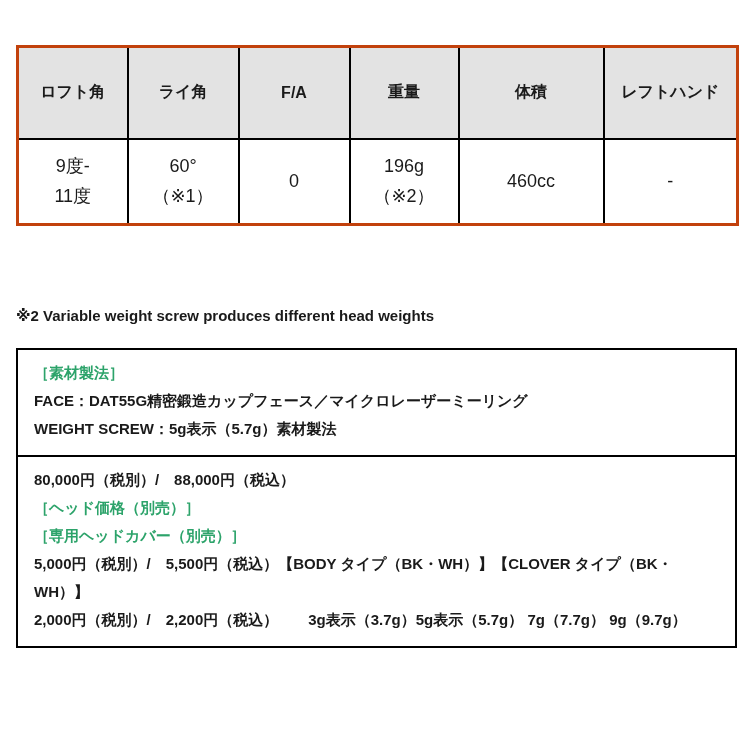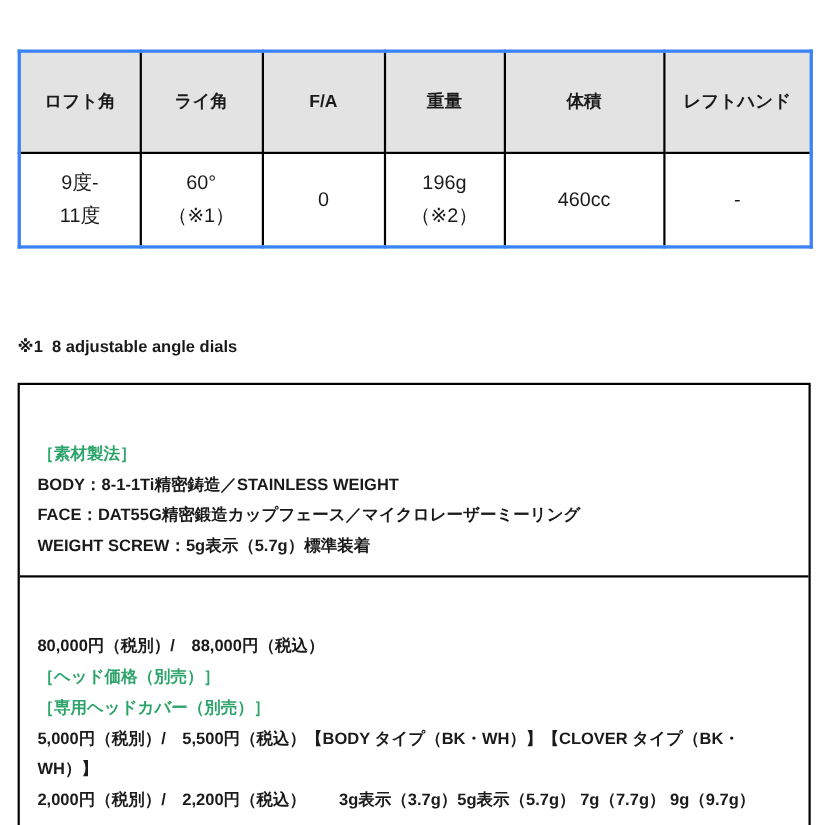--- a/index.html
+++ b/index.html
@@ -14,21 +14,21 @@
     overflow: hidden;
   }
 
   
   table.spec {
     position: absolute;
     left: 16px;
     top: 45px;
     width: 720px;
     border-collapse: collapse;
-    border: 3px solid #3b82f6;
+    border: 3px solid #c2410c;
     table-layout: fixed;
   }
   table.spec th, table.spec td {
     border: 2px solid #000000;
     text-align: center;
     vertical-align: middle;
     white-space: pre-line;
   }
   table.spec th {
     background: #e3e3e3;
@@ -63,21 +63,20 @@
     top: 348px;
     width: 721px;
     border: 2px solid #000000;
     background: #ffffff;
   }
   .info-section {
     padding: 9px 16px 12px 16px;
     font-size: 15px;
     font-weight: bold;
     line-height: 28px;
-    margin-top: 40px;
   }
   .info-section.materials { border-bottom: 2px solid #000000; }
   .green-label { color: #2ca36a; }
   .info-line { white-space: pre-wrap; }
 </style>
 </head>
 <body>
 
 <div class="page">
 
@@ -109,32 +108,30 @@
         <td>0</td>
         <td>196g
 （※2）</td>
         <td>460cc</td>
         <td>-</td>
       </tr>
     </tbody>
   </table>
 
   <div class="notes">
-    <div class="info-line">※1  8 adjustable angle dials</div>
     <div class="info-line">※2 Variable weight screw produces different head weights</div>
     <div class="info-line">3g表示（3.7g）5g表示（5.7g） 7g（7.7g） 9g（9.7g）</div>
   </div>
 
   <div class="info-box">
 
     <div class="info-section materials">
       <div class="info-line green-label">［素材製法］</div>
-      <div class="info-line">BODY：8-1-1Ti精密鋳造／STAINLESS WEIGHT</div>
       <div class="info-line">FACE：DAT55G精密鍛造カップフェース／マイクロレーザーミーリング</div>
-      <div class="info-line">WEIGHT SCREW：5g表示（5.7g）標準装着</div>
+      <div class="info-line">WEIGHT SCREW：5g表示（5.7g）素材製法</div>
     </div>
 
     <div class="info-section prices">
       <div class="info-line">80,000円（税別）/　88,000円（税込）</div>
       <div class="info-line green-label">［ヘッド価格（別売）］</div>
       <div class="info-line green-label">［専用ヘッドカバー（別売）］</div>
       <div class="info-line">5,000円（税別）/　5,500円（税込）【BODY タイプ（BK・WH）】【CLOVER タイプ（BK・WH）】</div>
       <div class="info-line">2,000円（税別）/　2,200円（税込）　　3g表示（3.7g）5g表示（5.7g） 7g（7.7g） 9g（9.7g）</div>
     </div>
 

